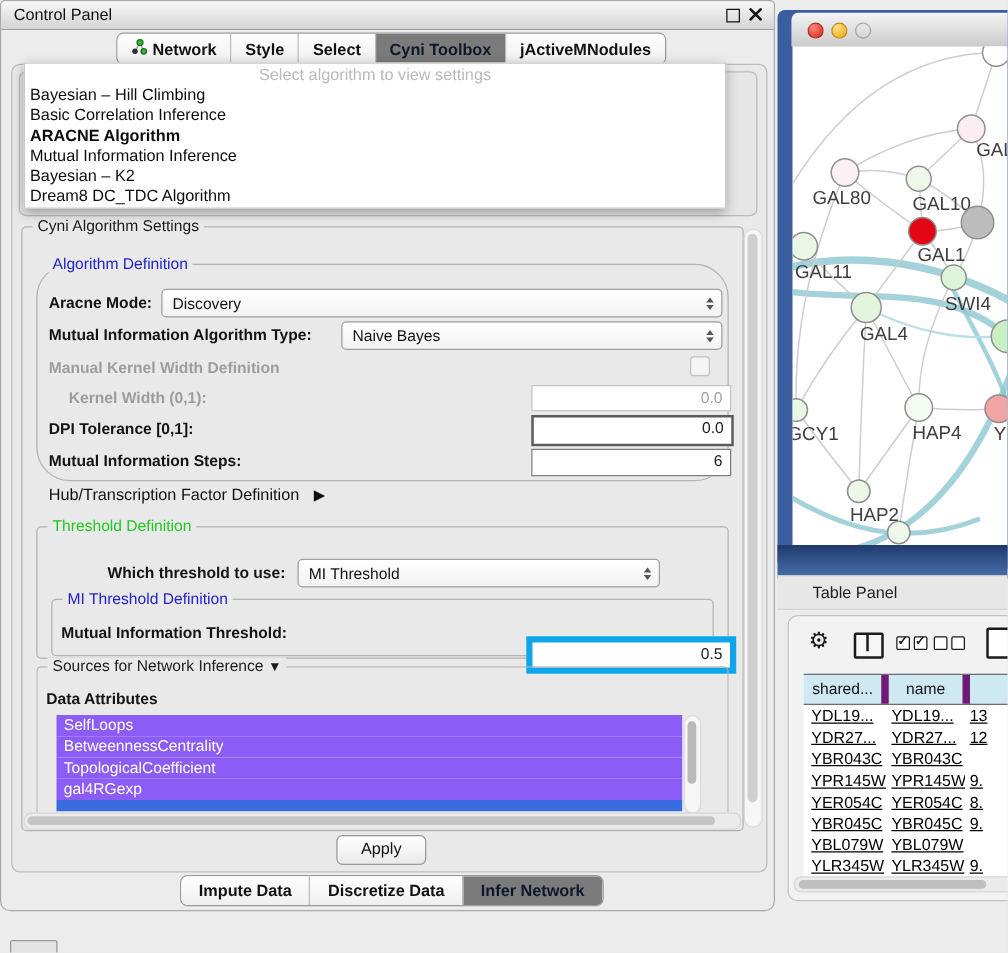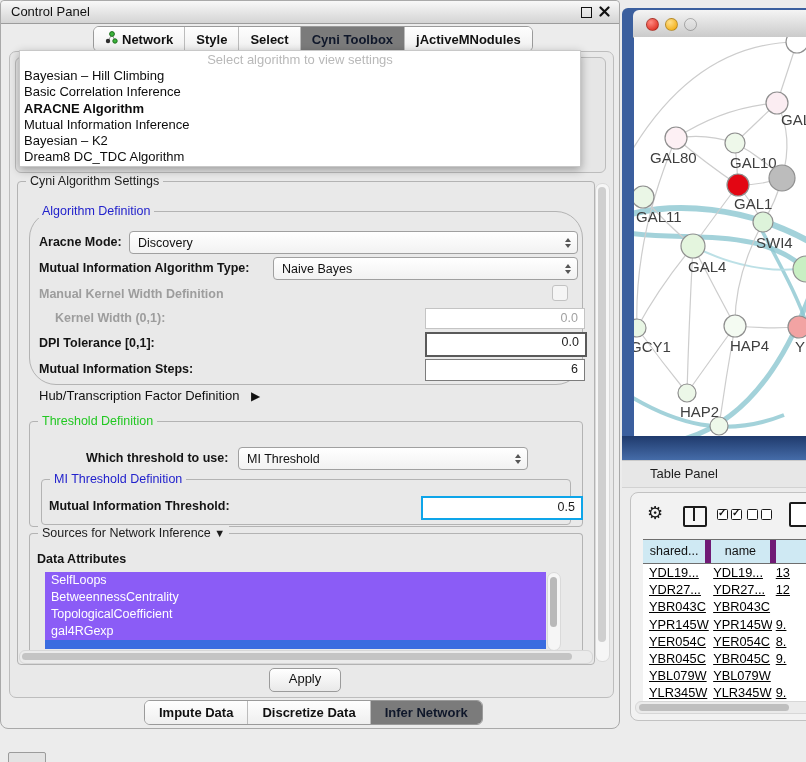--- a/index.html
+++ b/index.html
@@ -200,21 +200,21 @@
     <span class="spin">
         <span class="tri-up"></span>
         <span class="tri-down"></span>
       </span>
   </div>
 
   <div class="abs groupbox" style="left:40px;top:478px;width:528px;height:44px;">
     <span class="gb-label gb-blue">MI Threshold Definition</span>
   </div>
   <span class="abs lbl" style="left:48px;top:498px;">Mutual Information Threshold:</span>
-  <div class="abs field" style="left:420px;top:495px;width:146px;height:20px;border:2px solid #0ea5e9;">0.5</div>
+  <div class="abs field" style="left:420px;top:508px;width:146px;height:20px;border:5px solid #0ea5e9;">0.5</div>
 
   <div class="abs groupbox" style="left:28px;top:532px;width:552px;height:116px;border-bottom:none;border-radius:4px 4px 0 0;">
     <span class="gb-label">
       <span>Sources for Network Inference</span>
       <span style="font-size:11px;">▼</span>
     </span>
   </div>
   <span class="abs lbl" style="left:36px;top:551px;">Data Attributes</span>
 
   <div class="abs" style="left:44px;top:571px;width:501px;height:77px;background:#fff;overflow:hidden;">

